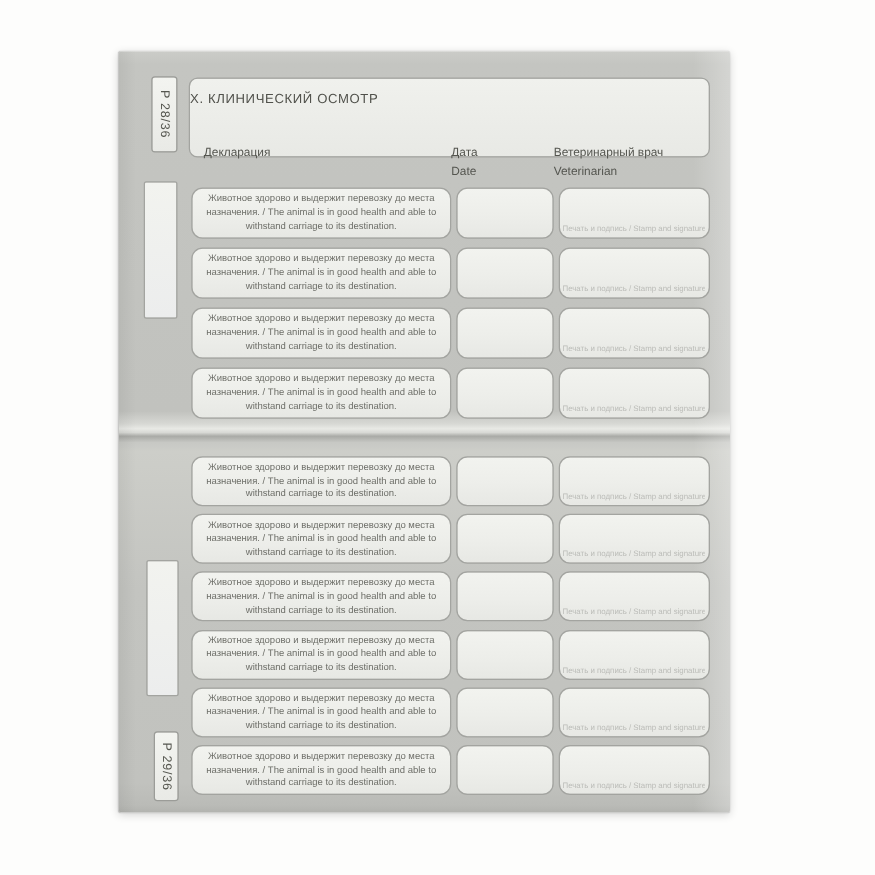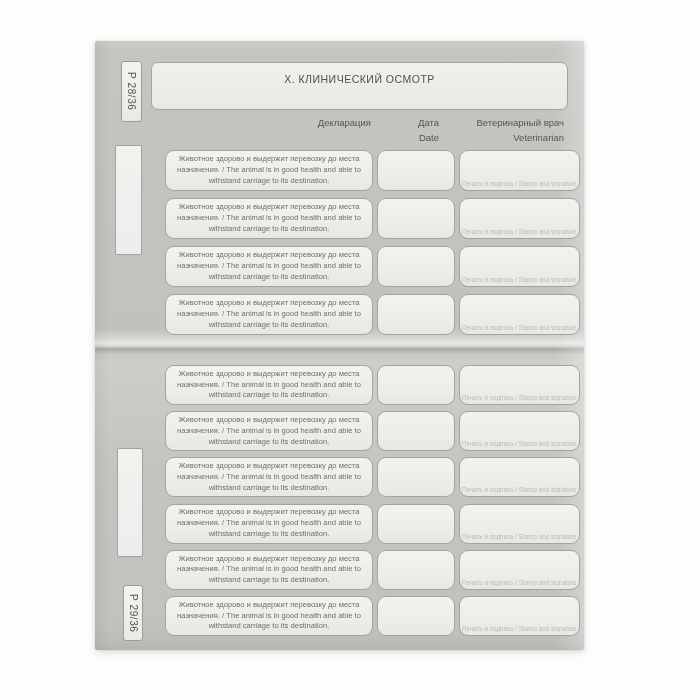--- a/index.html
+++ b/index.html
@@ -32,46 +32,46 @@
     box-sizing:border-box;
   }
   .tab span{
     writing-mode:vertical-rl;
     font-size:10px;color:#55564f;letter-spacing:0.6px;white-space:nowrap;
   }
   .tab-top{left:26px;top:20px;width:21px;height:61px;}
   .tab-bottom{left:28px;top:544px;width:20px;height:56px;}
   
   .header-box{
-    position:absolute;left:56px;top:21px;width:417px;height:48px;
+    position:absolute;left:56px;top:21px;width:417px;height:64px;
     background:linear-gradient(180deg,#f0f1ed,#e8e9e5);
     border:1px solid #a3a4a0;border-radius:7px;
-    box-sizing:border-box;text-align:center;padding-top:8px;
+    box-sizing:border-box;padding-top:8px;
   }
   .header-box .title{
     font-size:10.5px;line-height:16px;color:#50514b;letter-spacing:0.5px;
   }
   
   .colhead{
-    position:absolute;top:74px;height:30px;text-align:right;
+    position:absolute;top:74px;height:30px;text-align:left;
     font-size:9.5px;line-height:15px;color:#54554f;
   }
   .colhead-decl{left:68px;width:208px;}
   .colhead-date{left:266px;width:78px;}
   .colhead-vet{left:348px;width:121px;}
   
   .sticker{
     position:absolute;
     background:linear-gradient(180deg,#f2f3ef,#eceded);
     border:1px solid #a3a4a0;border-radius:2px;box-sizing:border-box;
   }
   .sticker-top{left:20px;top:104px;width:27px;height:110px;}
   .sticker-bottom{left:22px;top:407px;width:26px;height:109px;}
   
-  .rows{position:absolute;left:16px;right:0;}
+  .rows{position:absolute;left:4px;right:0;}
   .rows-top{top:109px;}
   .rows-bottom{top:324px;}
   .row{position:relative;}
   .rows-top .row{height:41px;margin-bottom:7px;}
   .rows-bottom .row{height:40px;margin-bottom:6.2px;}
   .box{
     position:absolute;top:0;bottom:0;box-sizing:border-box;
     background:linear-gradient(180deg,#f2f3ef 0%,#edeeea 55%,#e7e8e4 100%);
     border:1px solid #a3a4a0;border-radius:9px;
   }

